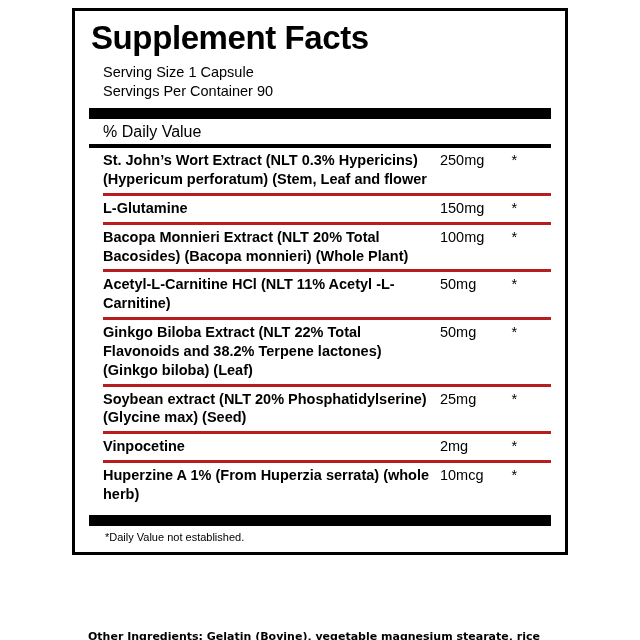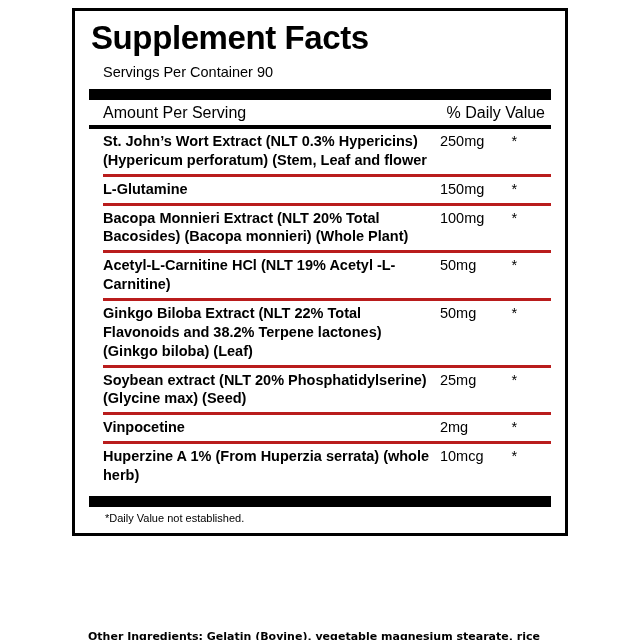--- a/index.html
+++ b/index.html
@@ -115,26 +115,26 @@
 </style>
 </head>
 <body>
 
 <div class="page">
 
   <div class="panel">
 
     <div class="title">Supplement Facts</div>
 
+    <div class="serving-line">Serving Size 1 Capsule</div>
     <div class="serving-line">Servings Per Container 90</div>
 
     <div class="rule-thick"></div>
 
     <div class="hdr-row">
-      <div class="hdr-amount">Amount Per Serving</div>
       <div class="hdr-dv">% Daily Value</div>
     </div>
 
     <div class="rule-med"></div>
 
     <table class="facts">
       <tbody>
         <tr>
           <td class="name">St. John’s Wort Extract (NLT 0.3% Hypericins) (Hypericum perforatum) (Stem, Leaf and flower</td>
           <td class="amt">250mg</td>
@@ -144,21 +144,21 @@
           <td class="name">L-Glutamine</td>
           <td class="amt">150mg</td>
           <td class="dv">*</td>
         </tr>
         <tr>
           <td class="name">Bacopa Monnieri Extract (NLT 20% Total Bacosides) (Bacopa monnieri) (Whole Plant)</td>
           <td class="amt">100mg</td>
           <td class="dv">*</td>
         </tr>
         <tr>
-          <td class="name">Acetyl-L-Carnitine HCl (NLT 19% Acetyl -L-Carnitine)</td>
+          <td class="name">Acetyl-L-Carnitine HCl (NLT 11% Acetyl -L-Carnitine)</td>
           <td class="amt">50mg</td>
           <td class="dv">*</td>
         </tr>
         <tr>
           <td class="name">Ginkgo Biloba Extract (NLT 22% Total Flavonoids and 38.2% Terpene lactones) (Ginkgo biloba) (Leaf)</td>
           <td class="amt">50mg</td>
           <td class="dv">*</td>
         </tr>
         <tr>
           <td class="name">Soybean extract (NLT 20% Phosphatidylserine) (Glycine max) (Seed)</td>

